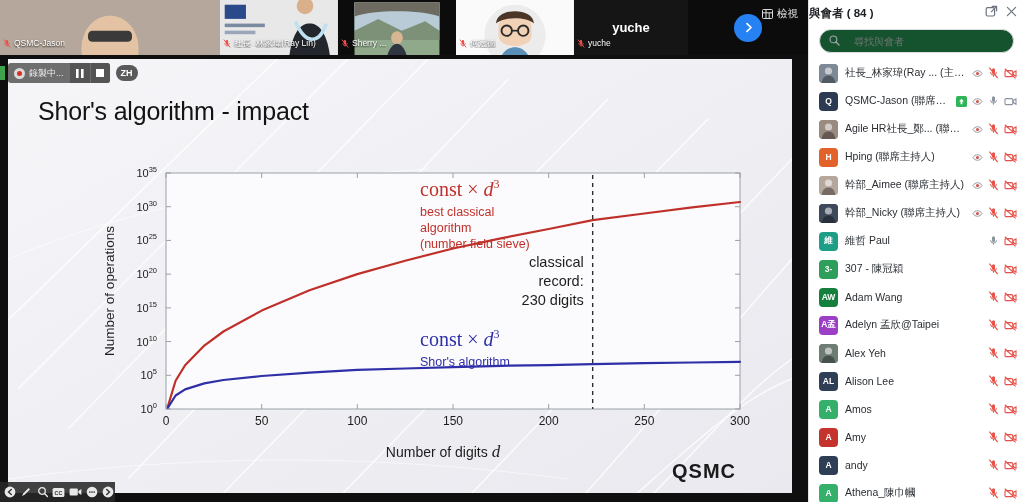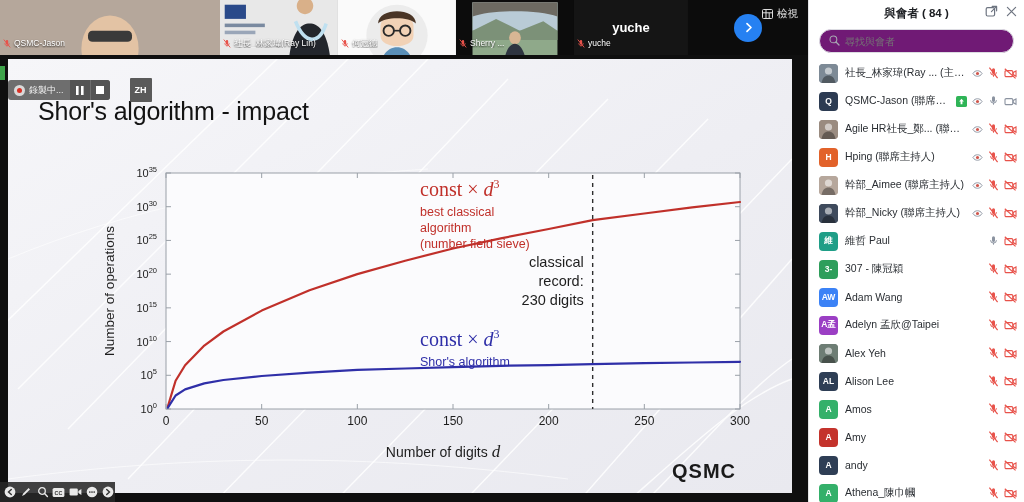--- a/index.html
+++ b/index.html
@@ -39,33 +39,33 @@
   }
   .next-wrap { flex: 1 1 auto; display: flex; align-items: center; justify-content: center; position: relative; }
   #view-btn {
     position: absolute; right: 6px; top: 5px; display: flex; gap: 4px; align-items: center;
     color: #e6e6e6; font-size: 10.5px; padding: 2px 4px; cursor: pointer;
   }
 
   
   #recbar {
     position: absolute; top: 62px; left: 8px; height: 22px;
-    display: flex; align-items: center; gap: 20px; z-index: 6; margin-top: 17px;
+    display: flex; align-items: center; gap: 6px; z-index: 6;
   }
   .rec-pill {
     display: flex; align-items: center; height: 20px; background: #6e6e6e;
     border-radius: 3px; overflow: hidden;
   }
   .rec-txt { display: flex; align-items: center; gap: 4px; color: #f2f2f2; font-size: 9px; padding: 0 6px; }
   .rec-dot { width: 11px; height: 11px; border-radius: 50%; background: #d9d9d9; display:flex; align-items:center; justify-content:center;}
   .rec-dot i { width: 5px; height: 5px; border-radius: 50%; background: #d93025; display:block; }
   .rec-btn { width: 20px; height: 20px; background: #545454; display: flex; align-items: center; justify-content: center; cursor: pointer; }
   .rec-btn + .rec-btn { border-left: 1px solid #6e6e6e; }
   .zh-badge {
-    width: 22px; height: 24px; border-radius: 1px; background: #5a5a5a; color: #fff;
+    width: 22px; height: 16px; border-radius: 8px; background: #5a5a5a; color: #fff;
     font-size: 9px; font-weight: bold; display: flex; align-items: center; justify-content: center;
   }
   .left-green { position: absolute; left: 0; top: 66px; width: 5px; height: 14px; background: #3ea34a; z-index:6;}
 
   
   #slide {
     position: absolute; left: 8px; top: 59px; width: 784px; height: 434px;
     background: #fde047; overflow: hidden;
   }
   .slide-bg { position: absolute; inset: 0; }
@@ -86,30 +86,30 @@
     padding-left: 3px; z-index: 7;
   }
   .at-btn { width: 15px; height: 15px; display: flex; align-items: center; justify-content: center; cursor: pointer; }
 
   
   #panel {
     width: 216px; height: 502px; background: #fff; border-left: 1px solid #e3e3e6;
     display: flex; flex-direction: column; font-size: 11px; color: #23272b;
   }
   #panel-head {
-    height: 26px; display: flex; align-items: center; justify-content: center;
+    height: 26px; display: flex; align-items: center; justify-content: flex-start;
     position: relative; flex: 0 0 auto;
   }
   #panel-title { font-size: 11.5px; font-weight: bold; color: #1b1d21; }
   #panel-actions { position: absolute; right: 6px; top: 5px; display: flex; gap: 7px; align-items: center; }
   .head-ic { width: 13px; height: 13px; cursor: pointer; }
   #search-wrap { padding: 3px 10px 6px; flex: 0 0 auto; }
   #search-box {
     height: 24px; border: 1px solid #dcdce2; border-radius: 12px; display: flex;
-    align-items: center; gap: 5px; padding: 0 9px; background: #701a75;
+    align-items: center; gap: 14px; padding: 0 9px; background: #14532d;
   }
   #search-input {
     border: 0; outline: 0; font-family: inherit; font-size: 10px; color: #9a9aa5;
     background: transparent; width: 100%;
   }
   #plist { flex: 1 1 auto; overflow: hidden; }
   .prow {
     height: 28px; display: flex; align-items: center; padding: 0 7px 0 10px; gap: 7px;
     cursor: pointer;
   }
@@ -163,20 +163,40 @@
             <path d="M64 18 C72 38 84 38 90 20" fill="none" stroke="#bfe0f0" stroke-width="3"></path>
           </svg>
           <div class="tile-label">
             <svg class="mic-off" viewBox="0 0 10 11">
               <path d="M5 1.2a1.5 1.5 0 0 1 1.5 1.5v2.6A1.5 1.5 0 0 1 5 6.8 1.5 1.5 0 0 1 3.5 5.3V2.7A1.5 1.5 0 0 1 5 1.2z" fill="#e8524a"></path>
               <path d="M2.2 5.1a2.8 2.8 0 0 0 5.6 0" stroke="#e8524a" stroke-width="1" fill="none"></path>
               <path d="M5 7.4v2" stroke="#e8524a" stroke-width="1"></path>
               <path d="M1 .6 L9 10.4" stroke="#e8524a" stroke-width="1.2"></path>
             </svg>
             <span>社長_林家瑋(Ray Lin)</span>
+          </div>
+        </div>
+        <div class="tile" style="width: 118px;">
+          <svg class="tile-img" viewBox="0 0 100 55" preserveAspectRatio="none">
+            <rect width="100" height="55" fill="#0c0c0c"></rect>
+            <rect x="14" y="2" width="72" height="53" fill="#8fa98a"></rect>
+            <rect x="14" y="2" width="72" height="24" fill="#b9cbd6"></rect>
+            <path d="M14 26 L34 16 L54 26 L74 18 L86 26 L86 34 L14 34 Z" fill="#7c9178"></path>
+            <path d="M14 2 L14 14 C30 8 70 8 86 14 L86 2 Z" fill="#6d6a62"></path>
+            <ellipse cx="50" cy="32" rx="5" ry="5.5" fill="#d8b694"></ellipse>
+            <path d="M40 55 C42 42 46 37 50 37 C54 37 58 42 60 55 Z" fill="#2e3440"></path>
+          </svg>
+          <div class="tile-label">
+            <svg class="mic-off" viewBox="0 0 10 11">
+              <path d="M5 1.2a1.5 1.5 0 0 1 1.5 1.5v2.6A1.5 1.5 0 0 1 5 6.8 1.5 1.5 0 0 1 3.5 5.3V2.7A1.5 1.5 0 0 1 5 1.2z" fill="#e8524a"></path>
+              <path d="M2.2 5.1a2.8 2.8 0 0 0 5.6 0" stroke="#e8524a" stroke-width="1" fill="none"></path>
+              <path d="M5 7.4v2" stroke="#e8524a" stroke-width="1"></path>
+              <path d="M1 .6 L9 10.4" stroke="#e8524a" stroke-width="1.2"></path>
+            </svg>
+            <span>Sherry ...</span>
           </div>
         </div>
         <div class="tile" style="width: 118px;">
           <svg class="tile-img" viewBox="0 0 100 55" preserveAspectRatio="none">
             <rect width="100" height="55" fill="#fafafa"></rect>
             <circle cx="50" cy="30" r="26" fill="#ececec"></circle>
             <path d="M36 22 C36 10 64 10 64 22 L64 30 C64 42 36 42 36 30 Z" fill="#f2d2b6"></path>
             <path d="M34 20 C34 6 66 6 66 20 C60 14 40 14 34 20 Z" fill="#4a3526"></path>
             <circle cx="43" cy="26" r="4.4" fill="none" stroke="#2a2a2a" stroke-width="1.6"></circle>
             <circle cx="57" cy="26" r="4.4" fill="none" stroke="#2a2a2a" stroke-width="1.6"></circle>
@@ -184,40 +204,20 @@
             <path d="M36 55 C38 44 44 40 50 40 C56 40 62 44 64 55 Z" fill="#5a8fb8"></path>
           </svg>
           <div class="tile-label">
             <svg class="mic-off" viewBox="0 0 10 11">
               <path d="M5 1.2a1.5 1.5 0 0 1 1.5 1.5v2.6A1.5 1.5 0 0 1 5 6.8 1.5 1.5 0 0 1 3.5 5.3V2.7A1.5 1.5 0 0 1 5 1.2z" fill="#e8524a"></path>
               <path d="M2.2 5.1a2.8 2.8 0 0 0 5.6 0" stroke="#e8524a" stroke-width="1" fill="none"></path>
               <path d="M5 7.4v2" stroke="#e8524a" stroke-width="1"></path>
               <path d="M1 .6 L9 10.4" stroke="#e8524a" stroke-width="1.2"></path>
             </svg>
             <span>何冠德</span>
-          </div>
-        </div>
-        <div class="tile" style="width: 118px;">
-          <svg class="tile-img" viewBox="0 0 100 55" preserveAspectRatio="none">
-            <rect width="100" height="55" fill="#0c0c0c"></rect>
-            <rect x="14" y="2" width="72" height="53" fill="#8fa98a"></rect>
-            <rect x="14" y="2" width="72" height="24" fill="#b9cbd6"></rect>
-            <path d="M14 26 L34 16 L54 26 L74 18 L86 26 L86 34 L14 34 Z" fill="#7c9178"></path>
-            <path d="M14 2 L14 14 C30 8 70 8 86 14 L86 2 Z" fill="#6d6a62"></path>
-            <ellipse cx="50" cy="32" rx="5" ry="5.5" fill="#d8b694"></ellipse>
-            <path d="M40 55 C42 42 46 37 50 37 C54 37 58 42 60 55 Z" fill="#2e3440"></path>
-          </svg>
-          <div class="tile-label">
-            <svg class="mic-off" viewBox="0 0 10 11">
-              <path d="M5 1.2a1.5 1.5 0 0 1 1.5 1.5v2.6A1.5 1.5 0 0 1 5 6.8 1.5 1.5 0 0 1 3.5 5.3V2.7A1.5 1.5 0 0 1 5 1.2z" fill="#e8524a"></path>
-              <path d="M2.2 5.1a2.8 2.8 0 0 0 5.6 0" stroke="#e8524a" stroke-width="1" fill="none"></path>
-              <path d="M5 7.4v2" stroke="#e8524a" stroke-width="1"></path>
-              <path d="M1 .6 L9 10.4" stroke="#e8524a" stroke-width="1.2"></path>
-            </svg>
-            <span>Sherry ...</span>
           </div>
         </div>
         <div class="tile" style="width: 114px;">
           <svg class="tile-img" viewBox="0 0 100 55" preserveAspectRatio="none">
             <rect width="100" height="55" fill="#151515"></rect>
           </svg>
           <div class="tile-name-big">yuche</div>
           <div class="tile-label">
             <svg class="mic-off" viewBox="0 0 10 11">
               <path d="M5 1.2a1.5 1.5 0 0 1 1.5 1.5v2.6A1.5 1.5 0 0 1 5 6.8 1.5 1.5 0 0 1 3.5 5.3V2.7A1.5 1.5 0 0 1 5 1.2z" fill="#e8524a"></path>
@@ -670,21 +670,21 @@
             <span>
               <svg width="13" height="11" viewBox="0 0 13 11">
                 <rect x="1" y="2.6" width="7.8" height="6" rx="1.2" fill="none" stroke="#e8524a" stroke-width="1.1"></rect>
                 <path d="M9.2 4.6 L12 3 L12 8.2 L9.2 6.6 Z" fill="none" stroke="#e8524a" stroke-width="1.1"></path>
                 <path d="M.8 .8 L11.6 10.4" stroke="#e8524a" stroke-width="1.2"></path>
               </svg>
             </span>
           </div>
         </div>
         <div class="prow">
-          <div class="avatar" style="background: #3b82f6;">AW</div>
+          <div class="avatar" style="background: #15803d;">AW</div>
           <div class="pname">Adam Wang</div>
           <div class="picons">
             <span>
               <svg width="11" height="12" viewBox="0 0 11 12">
                 <path d="M5.5 1.3a1.5 1.5 0 0 1 1.5 1.5v2.6a1.5 1.5 0 0 1-3 0V2.8A1.5 1.5 0 0 1 5.5 1.3z" fill="#e8524a"></path>
                 <path d="M2.6 5.2a2.9 2.9 0 0 0 5.8 0" stroke="#e8524a" stroke-width="1" fill="none"></path>
                 <path d="M5.5 7.6v2.1" stroke="#e8524a" stroke-width="1"></path>
                 <path d="M1.4 .7 L9.6 11.2" stroke="#e8524a" stroke-width="1.2"></path>
               </svg>
             </span>

